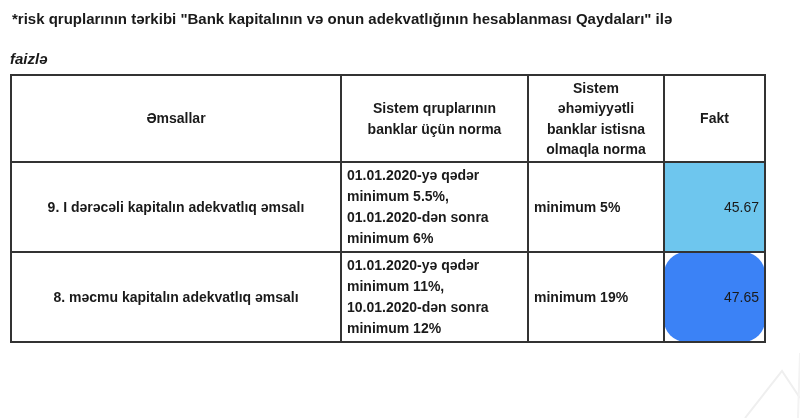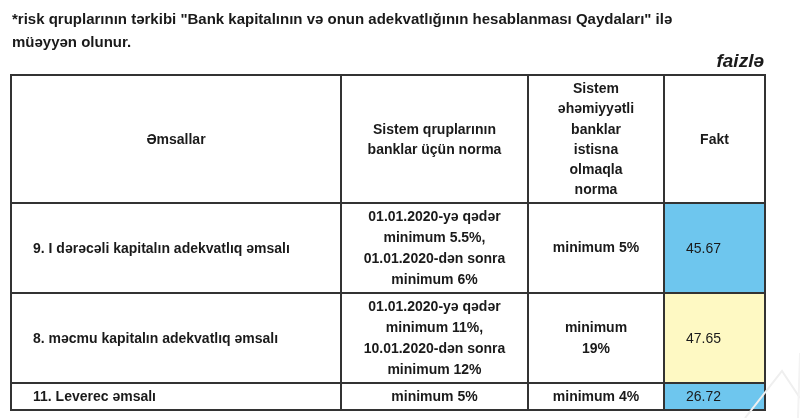--- a/index.html
+++ b/index.html
@@ -20,86 +20,83 @@
     font-size: 15px;
     font-weight: 700;
     line-height: 1.55;
     color: #1a1a1a;
   }
   .unit {
     position: absolute;
     left: 10px;
     top: 50px;
     width: 754px;
-    text-align: right;
-    font-size: 19px;
+    font-size: 15px;
     font-style: italic;
     font-weight: 700;
     color: #1a1a1a;
   }
   table.ratios {
     position: absolute;
     left: 10px;
     top: 74px;
     width: 754px;
     border-collapse: collapse;
     table-layout: fixed;
   }
   table.ratios th, table.ratios td {
     border: 2px solid #333333;
     font-size: 14px;
     color: #1a1a1a;
-    padding: 2px 21px;
+    padding: 2px 5px;
     overflow: hidden;
   }
   table.ratios thead tr { height: 82px; }
   table.ratios tbody tr:nth-child(1) { height: 85px; }
   table.ratios tbody tr:nth-child(2) { height: 87px; }
   table.ratios tbody tr:nth-child(3) { height: 24px; }
   th.hdr {
     font-weight: 700;
     text-align: center;
     vertical-align: middle;
     line-height: 1.45;
   }
   td.name-cell {
-    text-align: left;
+    text-align: center;
     vertical-align: middle;
     font-weight: 600;
     padding-left: 4px;
     font-size: 14.5px;
   }
   td.norm-cell {
-    text-align: center;
     vertical-align: middle;
     font-weight: 700;
     line-height: 1.5;
   }
   td.fact-cell {
-    text-align: left;
+    text-align: right;
     vertical-align: middle;
     font-weight: 400;
     font-size: 17px;
     margin-left: 44px;
   }
   .watermark {
     position: absolute;
     right: 0;
     bottom: 0;
     pointer-events: none;
   }
 </style>
 </head>
 <body>
 
 <div class="page">
 
   <div class="note">
     <span>*risk qruplarının tərkibi "Bank kapitalının və onun adekvatlığının hesablanması Qaydaları" ilə</span><br>
-    <span>müəyyən olunur.</span>
   </div>
 
   <div class="unit">faizlə</div>
 
   <table class="ratios">
     <colgroup>
       <col style="width:330px">
       <col style="width:187px">
       <col style="width:136px">
       <col style="width:101px">
@@ -116,27 +113,21 @@
       <tr>
         <td class="name-cell">9.  I dərəcəli  kapitalın  adekvatlıq əmsalı</td>
         <td class="norm-cell">01.01.2020-yə qədər minimum 5.5%, 01.01.2020-dən sonra minimum 6%</td>
         <td class="norm-cell">minimum 5%</td>
         <td class="fact-cell" style="background: rgb(110, 198, 238);">45.67</td>
       </tr>
       <tr>
         <td class="name-cell">8. məcmu kapitalın  adekvatlıq  əmsalı</td>
         <td class="norm-cell">01.01.2020-yə qədər minimum 11%, 10.01.2020-dən sonra minimum 12%</td>
         <td class="norm-cell">minimum 19%</td>
-        <td class="fact-cell" style="background: #fef9c3;">47.65</td>
-      </tr>
-      <tr>
-        <td class="name-cell">11. Leverec əmsalı</td>
-        <td class="norm-cell">minimum 5%</td>
-        <td class="norm-cell">minimum 4%</td>
-        <td class="fact-cell" style="background: rgb(110, 198, 238);">26.72</td>
+        <td class="fact-cell" style="background: #3b82f6; border-radius: 22px;">47.65</td>
       </tr>
     </tbody>
   </table>
 
   <svg class="watermark" width="60" height="70" viewBox="0 0 60 70">
     <polyline points="5,70 42,23 60,50" fill="none" stroke="#efefef" stroke-width="2"></polyline>
     <polyline points="60,5 58,70" fill="none" stroke="#f3f3f3" stroke-width="2"></polyline>
   </svg>
 
 </div>

